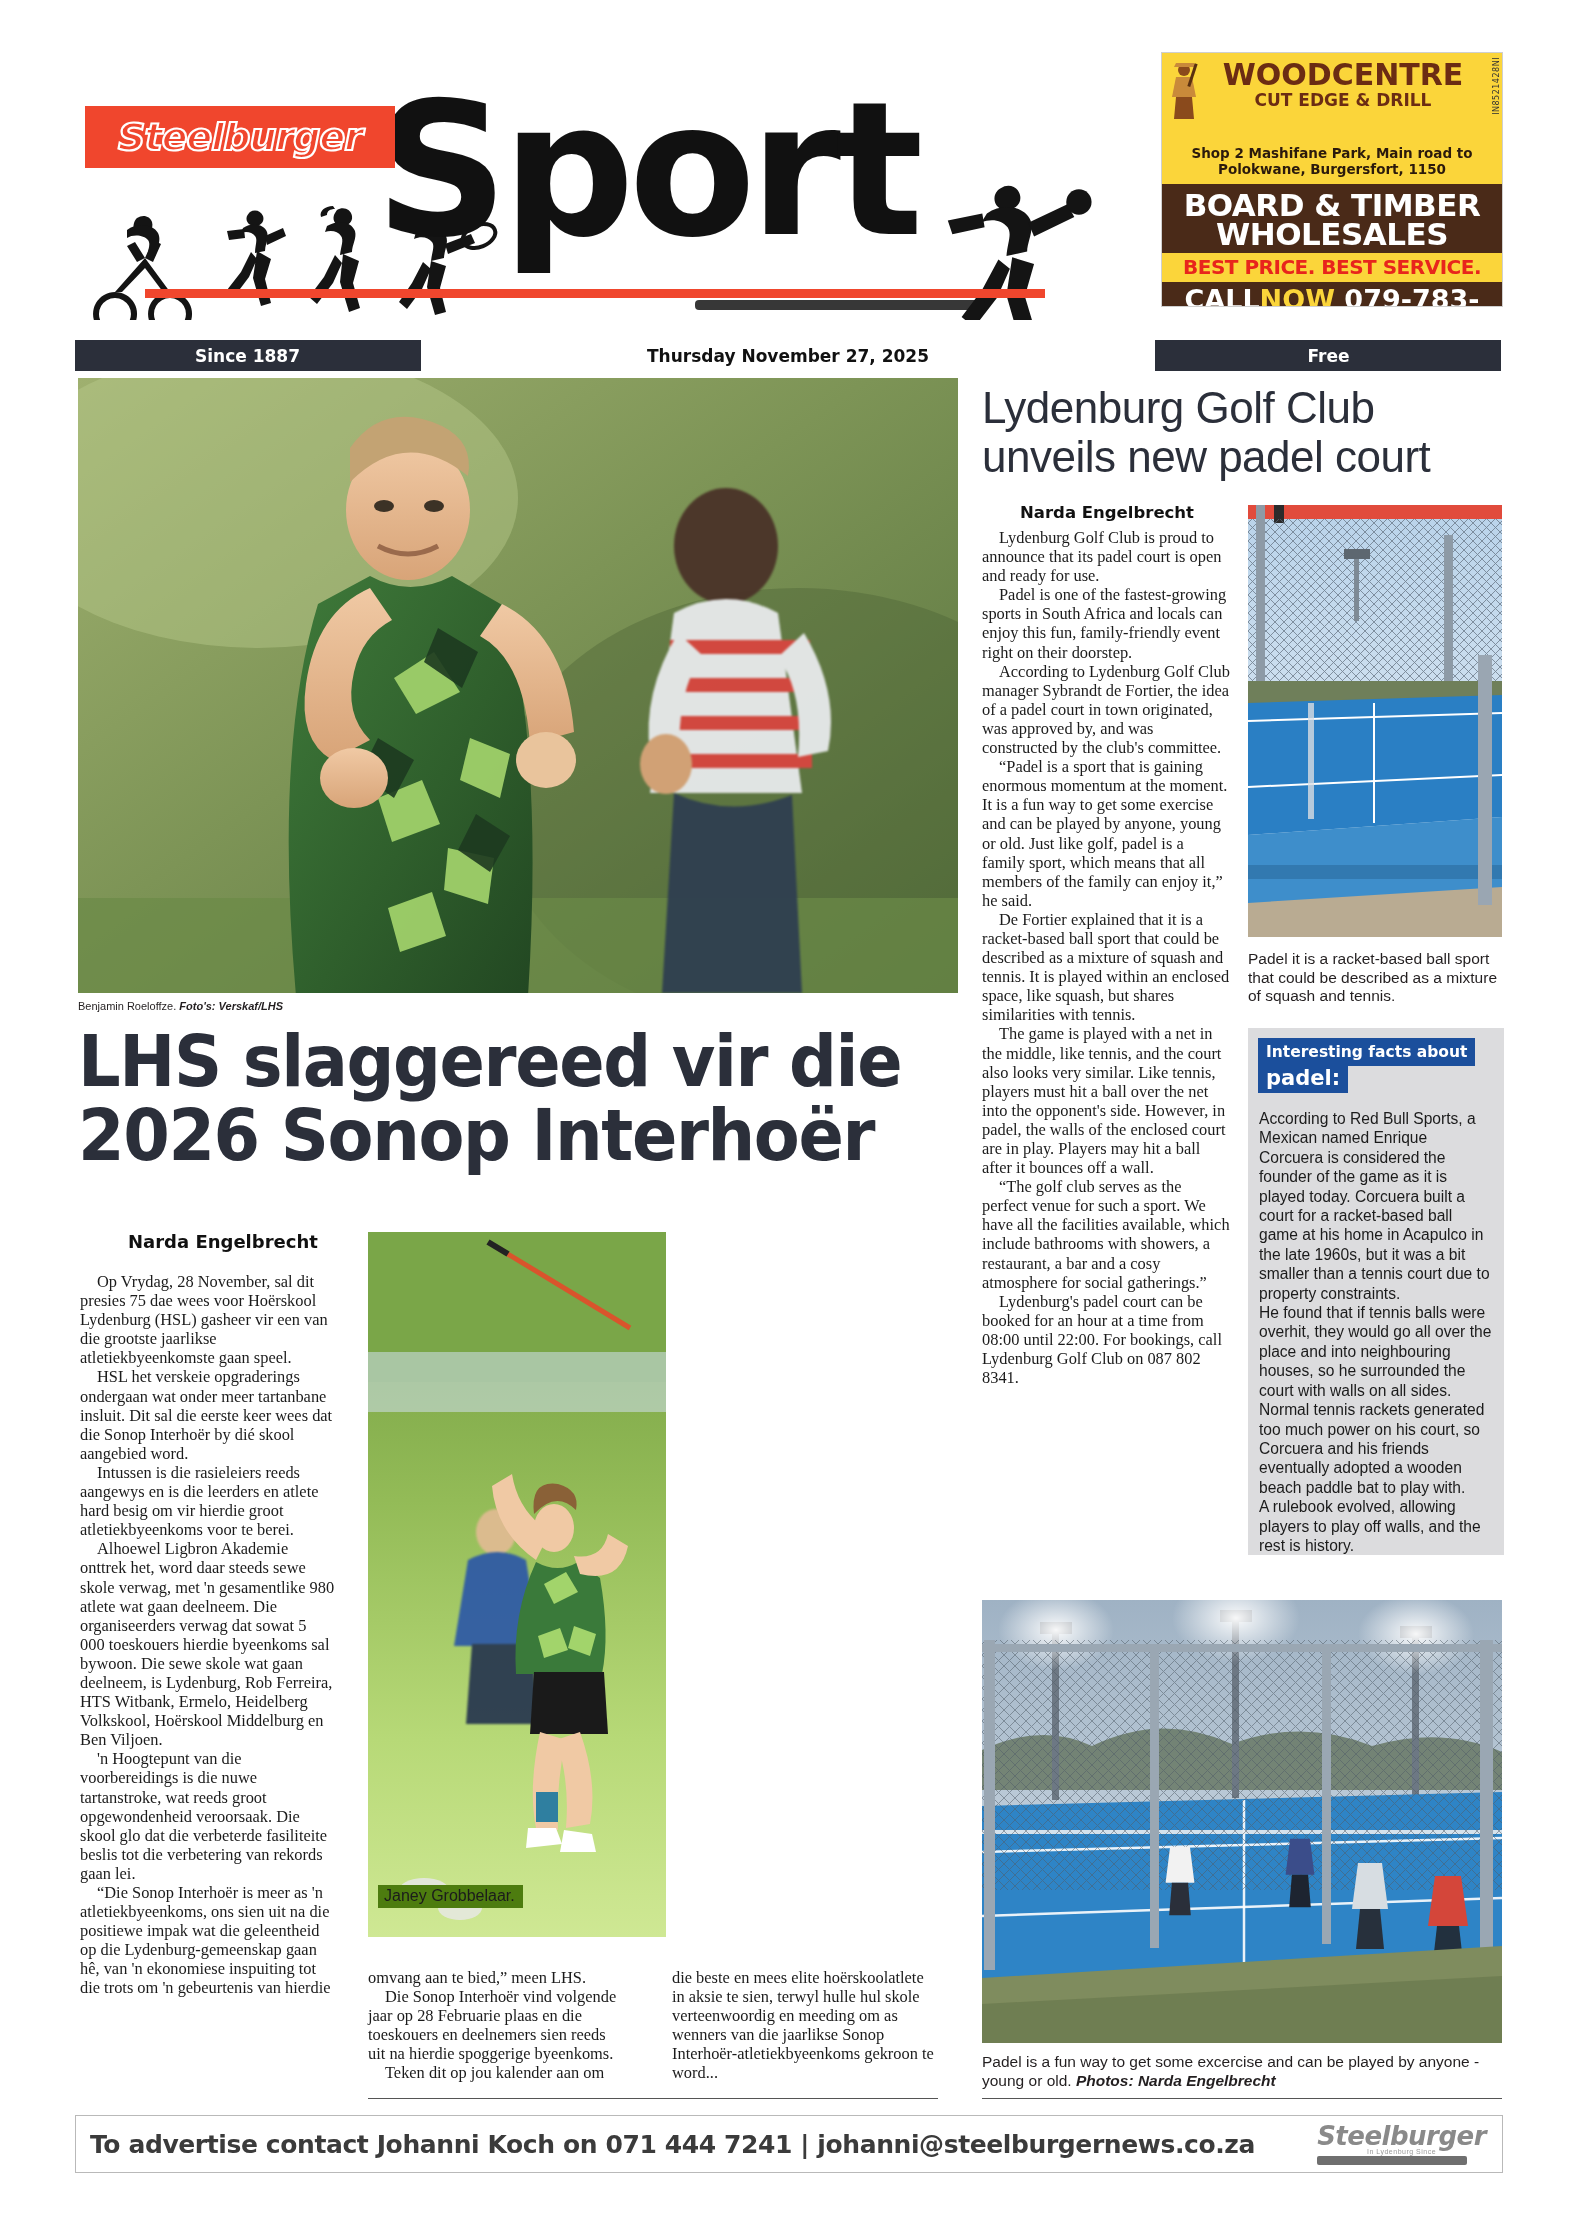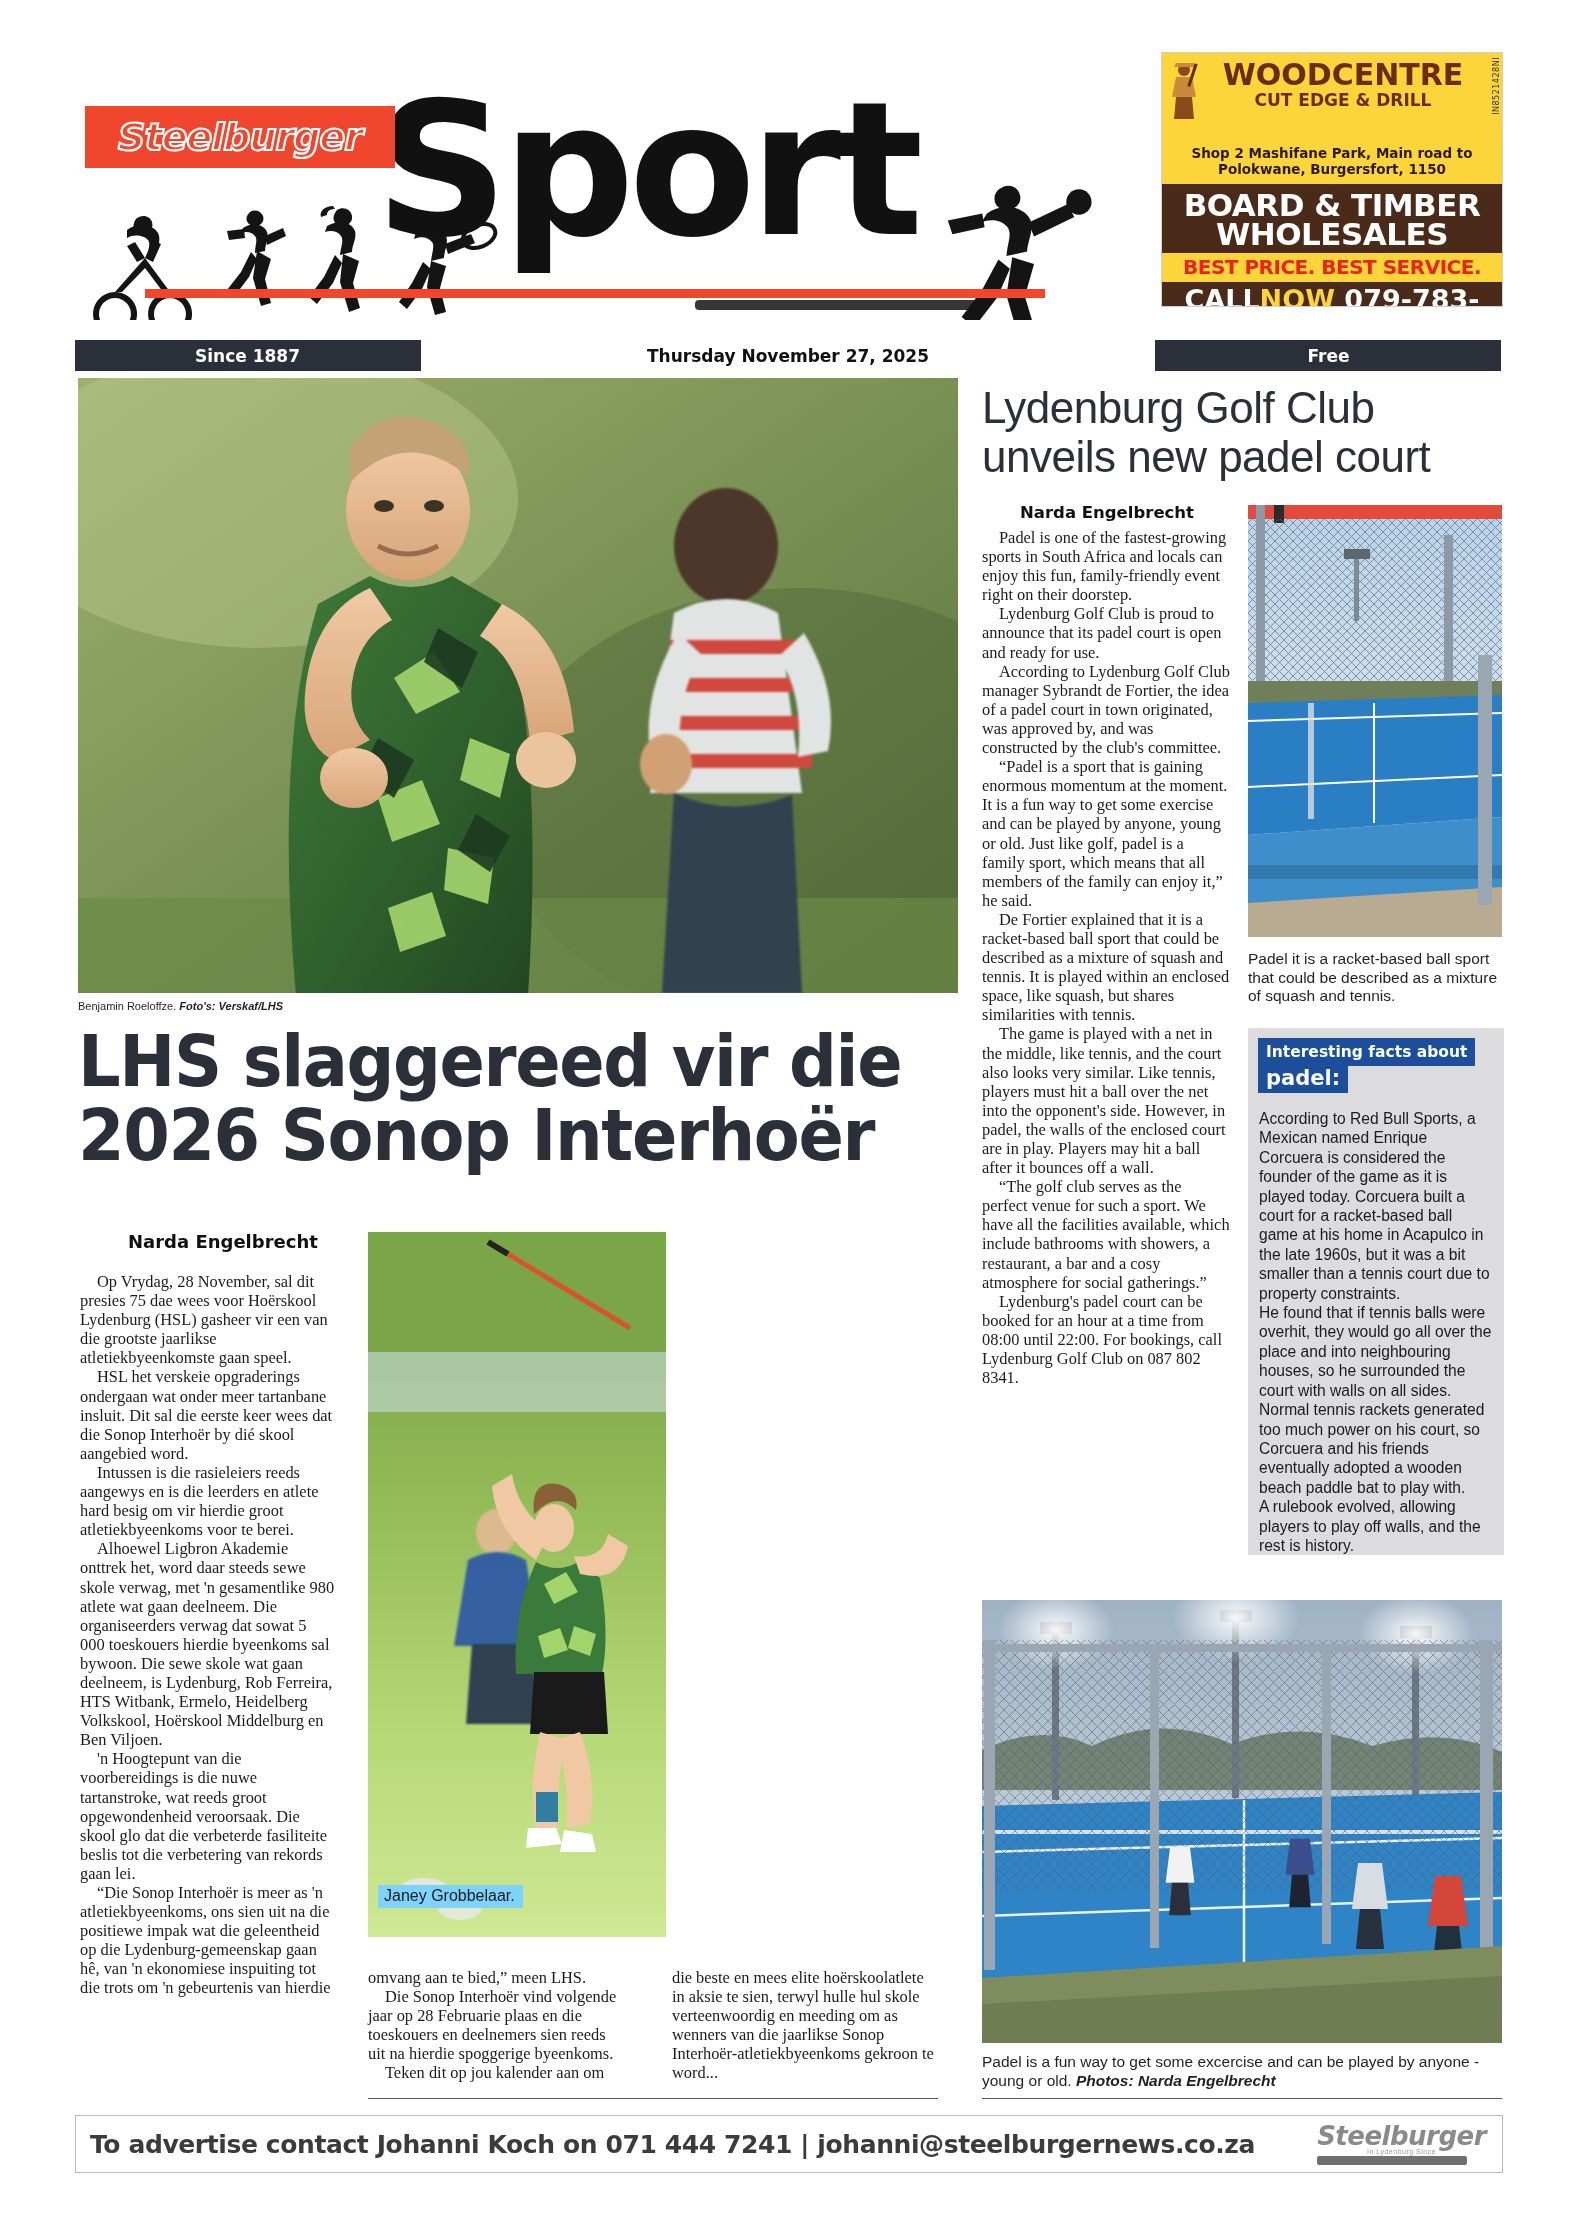--- a/index.html
+++ b/index.html
@@ -55,21 +55,21 @@
 
   .byline-left{position:absolute;left:128px;top:1231px;font-family:"DejaVu Sans",sans-serif;
                font-weight:bold;font-size:18px;color:#111;}
 
   .body-serif{font-family:"Liberation Serif",serif;font-size:16.4px;line-height:19.1px;color:#1b1b1b;
               text-align:left;}
   .body-serif p{margin:0;text-indent:17px;}
 
   .lcol1{position:absolute;left:80px;top:1272px;width:255px;}
   .midphoto{position:absolute;left:368px;top:1232px;width:298px;height:705px;overflow:hidden;background:#8bb84a;}
-  .midcap{position:absolute;left:378px;top:1885px;background:#7dd3fc;padding:2px 8px 3px 6px;
+  .midcap{position:absolute;left:378px;top:1885px;background:#4d7c0f;padding:2px 8px 3px 6px;
           font-size:16px;color:#1b1b1b;}
 
   .bcol1{position:absolute;left:368px;top:1968px;width:250px;}
   .bcol2{position:absolute;left:672px;top:1968px;width:265px;}
 
   
   .rheadline{position:absolute;left:982px;top:383px;width:530px;
              font-family:"Liberation Sans",sans-serif;font-weight:normal;font-size:44px;line-height:49px;
              color:#2b2f3a;letter-spacing:-0.5px;}
   .byline-right{position:absolute;left:1020px;top:503px;font-family:"DejaVu Sans",sans-serif;
@@ -340,22 +340,22 @@
 
   <div class="hr-left"></div>
 
   <div class="rheadline">
     <div>Lydenburg Golf Club</div>
     <div>unveils new padel court</div>
   </div>
   <div class="byline-right">Narda Engelbrecht</div>
 
   <div class="rcol body-serif">
+    <p>Lydenburg Golf Club is proud to announce that its padel court is open and ready for use.</p>
     <p>Padel is one of the fastest-growing sports in South Africa and locals can enjoy this fun, family-friendly event right on their doorstep.</p>
-    <p>Lydenburg Golf Club is proud to announce that its padel court is open and ready for use.</p>
     <p>According to Lydenburg Golf Club manager Sybrandt de Fortier, the idea of a padel court in town originated, was approved by, and was constructed by the club's committee.</p>
     <p>“Padel is a sport that is gaining enormous momentum at the moment. It is a fun way to get some exercise and can be played by anyone, young or old. Just like golf, padel is a family sport, which means that all members of the family can enjoy it,” he said.</p>
     <p>De Fortier explained that it is a racket-based ball sport that could be described as a mixture of squash and tennis. It is played within an enclosed space, like squash, but shares similarities with tennis.</p>
     <p>The game is played with a net in the middle, like tennis, and the court also looks very similar. Like tennis, players must hit a ball over the net into the opponent's side. However, in padel, the walls of the enclosed court are in play. Players may hit a ball after it bounces off a wall.</p>
     <p>“The golf club serves as the perfect venue for such a sport. We have all the facilities available, which include bathrooms with showers, a restaurant, a bar and a cosy atmosphere for social gatherings.”</p>
     <p>Lydenburg's padel court can be booked for an hour at a time from 08:00 until 22:00. For bookings, call Lydenburg Golf Club on 087 802 8341.</p>
   </div>
 
   <div class="rphoto1">
     <svg class="ph" viewBox="0 0 254 432" preserveAspectRatio="none">

